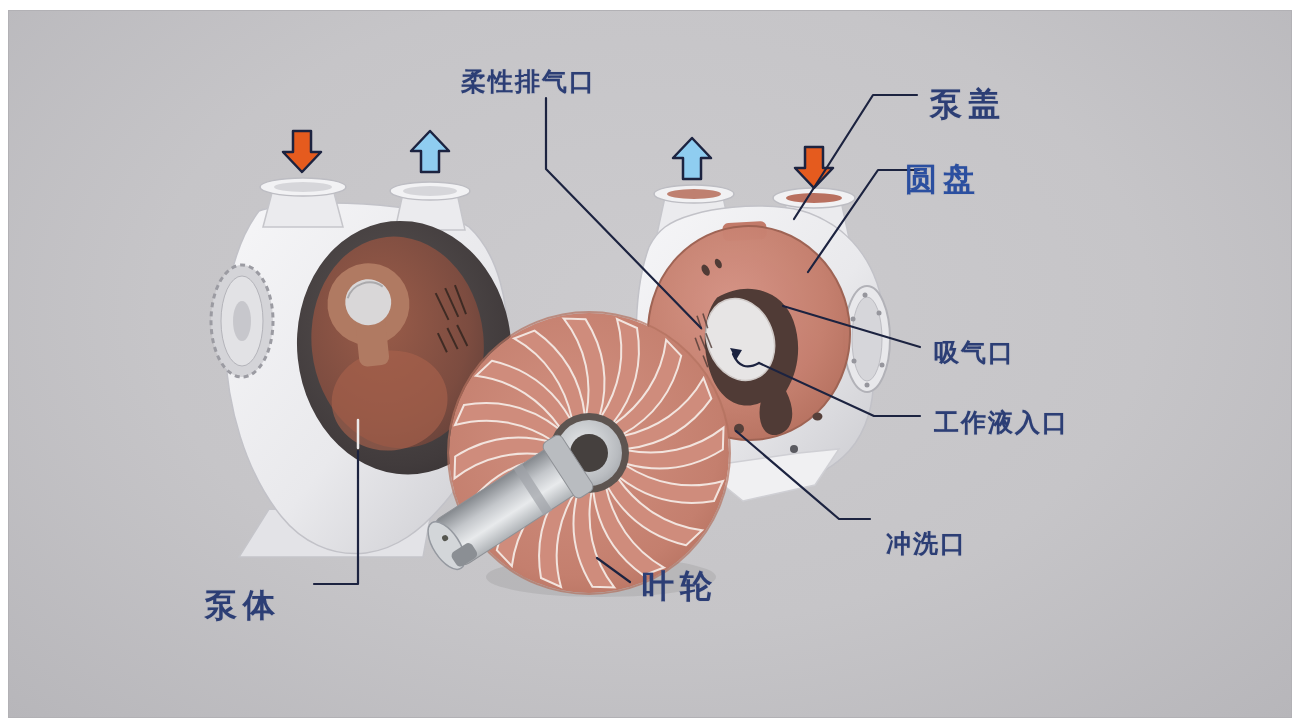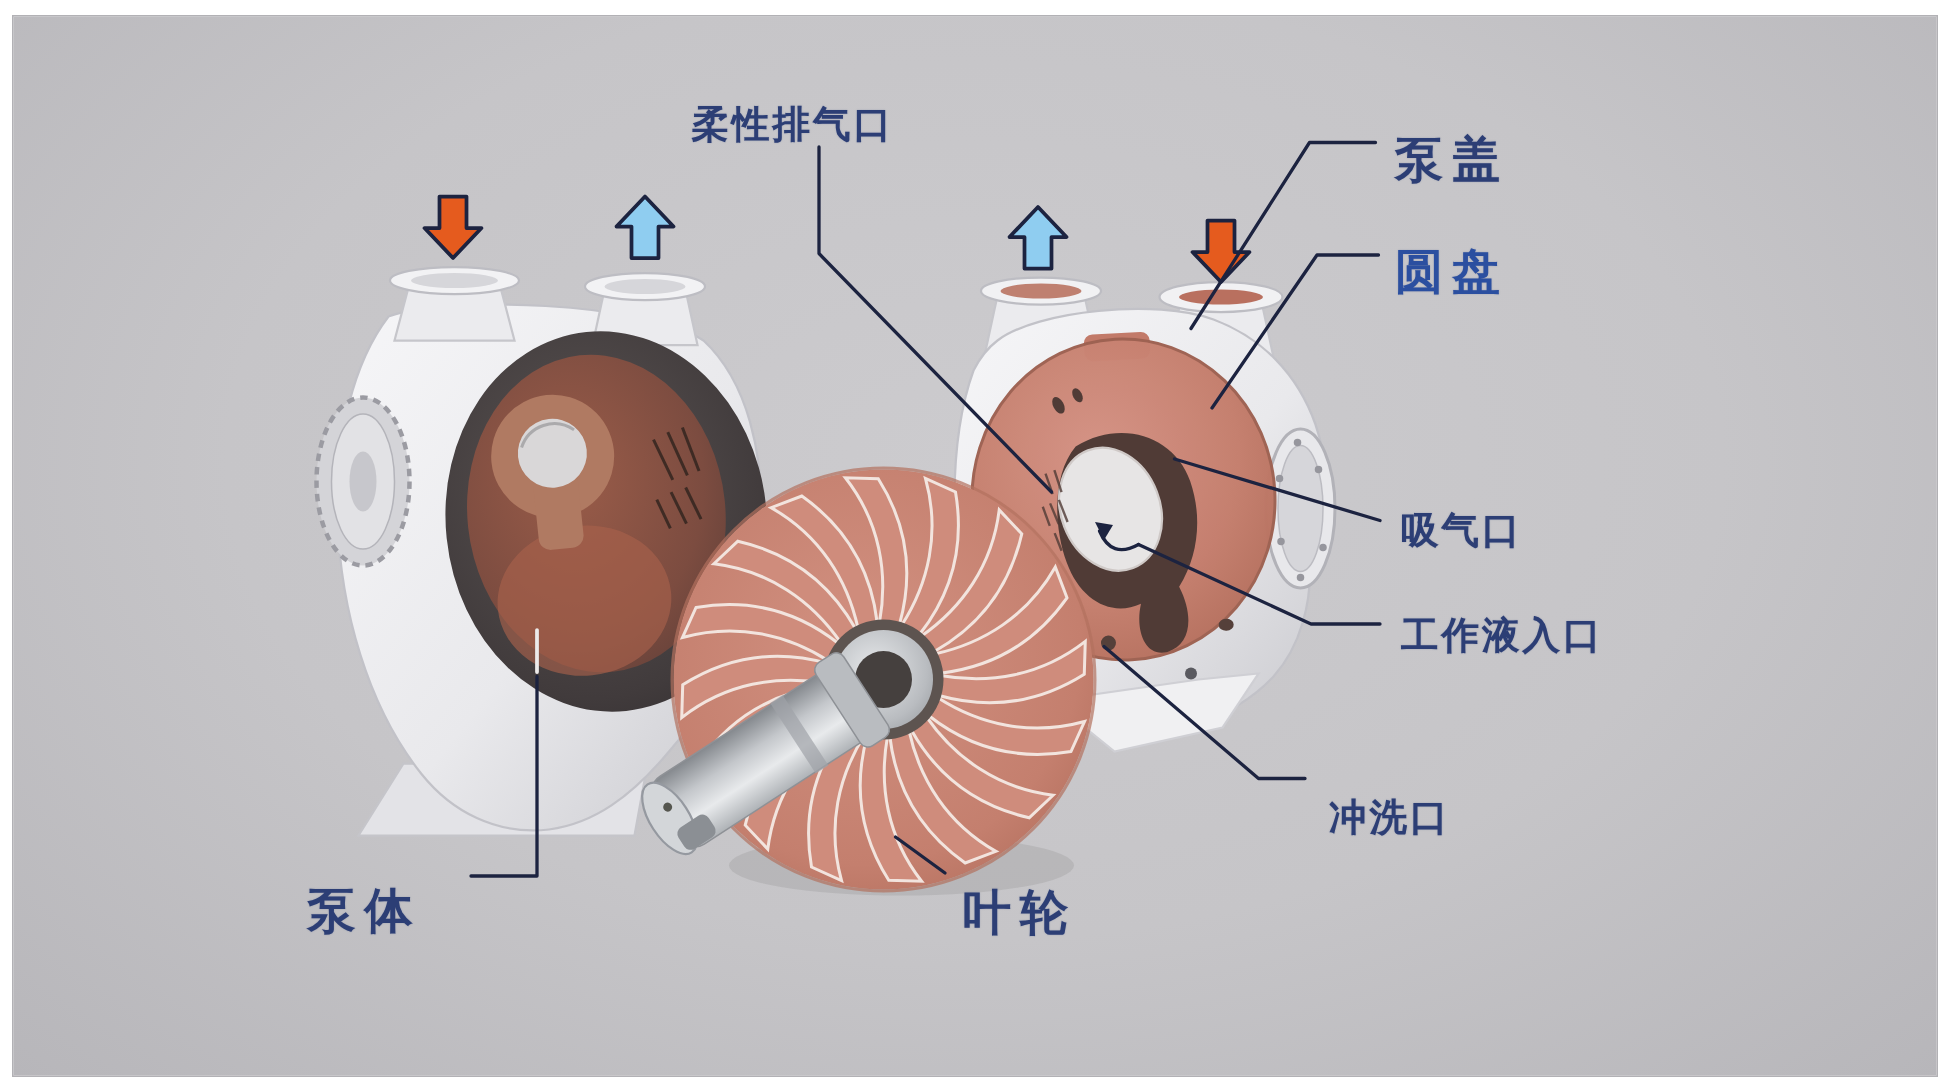--- a/index.html
+++ b/index.html
@@ -1,18 +1,18 @@
 <!DOCTYPE html>
 <html style="--background: #c6c5c8; --frame: #ffffff; --label-text: #2c3e75; --leader-line: #1c2340; --arrow-orange: #e55b1e; --arrow-blue: #8fcdf0; --arrow-outline: #1c2340; --disc-salmon: #c67f6e; --impeller-salmon: #cf8c7c; --casing-white: #ededf0; --cavity-brown: #7c4c40; --opening-dark: #3e3839;"><head>
 <meta charset="utf-8">
 <style>
   html,body{margin:0;padding:0;background:#ffffff;}
   #stage{
     position:relative;width:1300px;height:726px;background:var(--frame,#ffffff);
-    overflow:hidden;font-family:Liberation Serif, serif;
+    overflow:hidden;font-family:Liberation Mono, monospace;
   }
   #canvas{
     position:absolute;left:8px;top:10px;right:8px;bottom:8px;
     background:radial-gradient(ellipse at 50% 42%, #cccbce 0%, var(--background,#c6c5c8) 55%, #b7b6ba 100%);
     border:1px solid #b2b1b5;
   }
   svg{position:absolute;left:0;top:0;}
   .lbl{
     position:absolute;color:var(--label-text,#2c3e75);
     font-weight:700;font-size:25px;letter-spacing:2px;line-height:1.1;
@@ -200,20 +200,20 @@
       <path d="M869,518 H838 L735,430"></path>
       <path d="M313,583 H357 V450"></path>
       <path d="M596,557 L629,581"></path>
     </g>
     <polygon points="729,347 741,349 735,359" fill="var(--leader-line,#1c2340)"></polygon>
     <path d="M357,419 V447" stroke="#eceaea" stroke-width="2.5" fill="none" stroke-linecap="round"></path>
   </svg>
 
   <div class="lbl" style="left:452px;top:59px;">柔性排气口</div>
   <div class="lbl lbl-lg" style="left:921px;top:78px;">泵盖</div>
-  <div class="lbl lbl-lg lbl-blue" style="left:921px;top:153px;">圆盘</div>
+  <div class="lbl lbl-lg lbl-blue" style="left:896px;top:153px;">圆盘</div>
   <div class="lbl" style="left:925px;top:330px;text-align:center;">吸气口</div>
   <div class="lbl" style="left:925px;top:400px;text-align:center;">工作液入口</div>
   <div class="lbl" style="left:877px;top:521px;">冲洗口</div>
   <div class="lbl lbl-lg" style="left:196px;top:579px;">泵体</div>
-  <div class="lbl lbl-lg" style="left:633px;top:560px;margin-top:20px;">叶轮</div>
+  <div class="lbl lbl-lg" style="left:633px;top:560px;">叶轮</div>
  </div>
 </div>
 
 </body></html>

